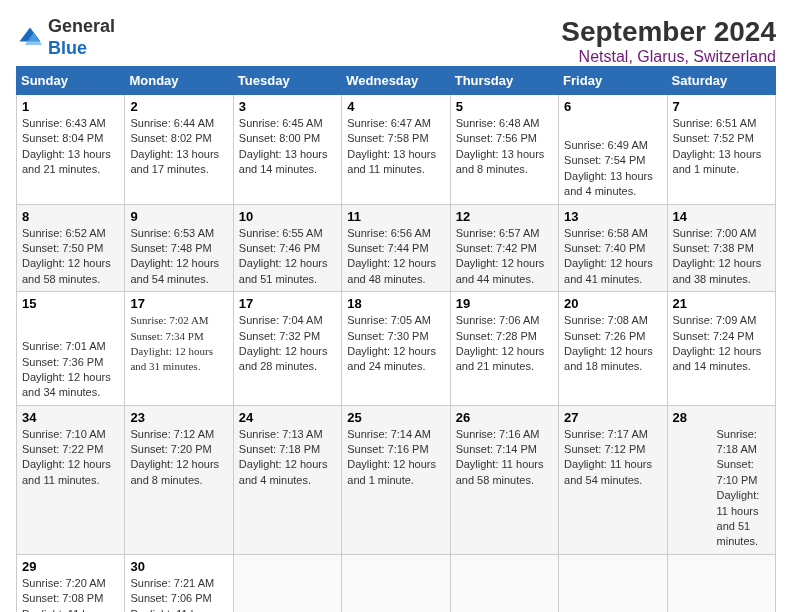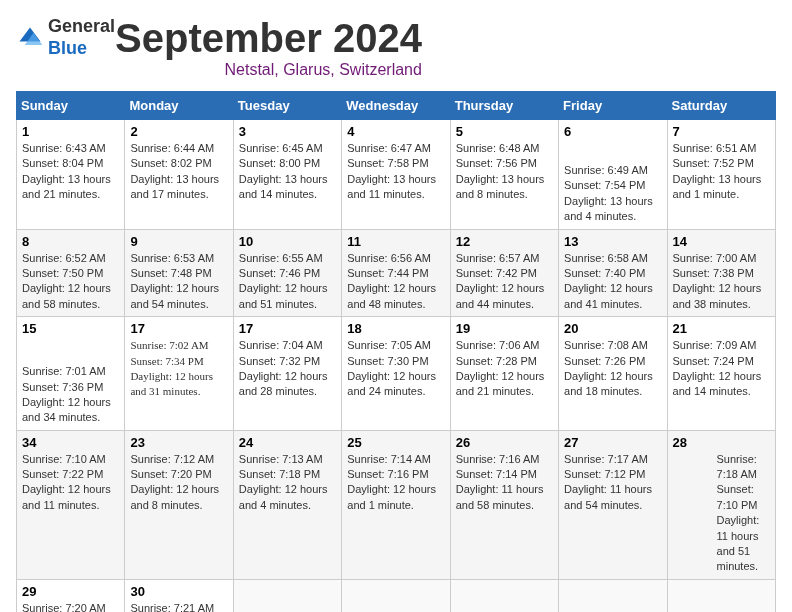--- a/index.html
+++ b/index.html
@@ -5,43 +5,42 @@
     * { box-sizing: border-box; margin: 0; padding: 0; }
     body {
       font-family: Arial, sans-serif;
       background: #fff;
       width: 792px;
       min-height: 612px;
       padding: 16px;
     }
     .header {
       display: flex;
-      justify-content: flex-start;
+      justify-content: space-between;
       align-items: flex-start;
-      margin-bottom: 12px;
     }
     .logo {
       display: flex;
       align-items: center;
       gap: 4px;
     }
     .logo-text {
       font-size: 18px;
       font-weight: bold;
       line-height: 1.2;
     }
     .logo-general { color: #333; }
     .logo-blue { color: #1a6abf; }
     .logo-icon {
       width: 28px;
       height: 28px;
     }
     .title-block { text-align: right; }
     .month-title {
-      font-size: 40px;
+      font-size: 28px;
       font-weight: bold;
       color: #333;
     }
     .location {
       font-size: 16px;
       color: #701a75;
     }
     .calendar {
       width: 100%;
       border-collapse: collapse;

